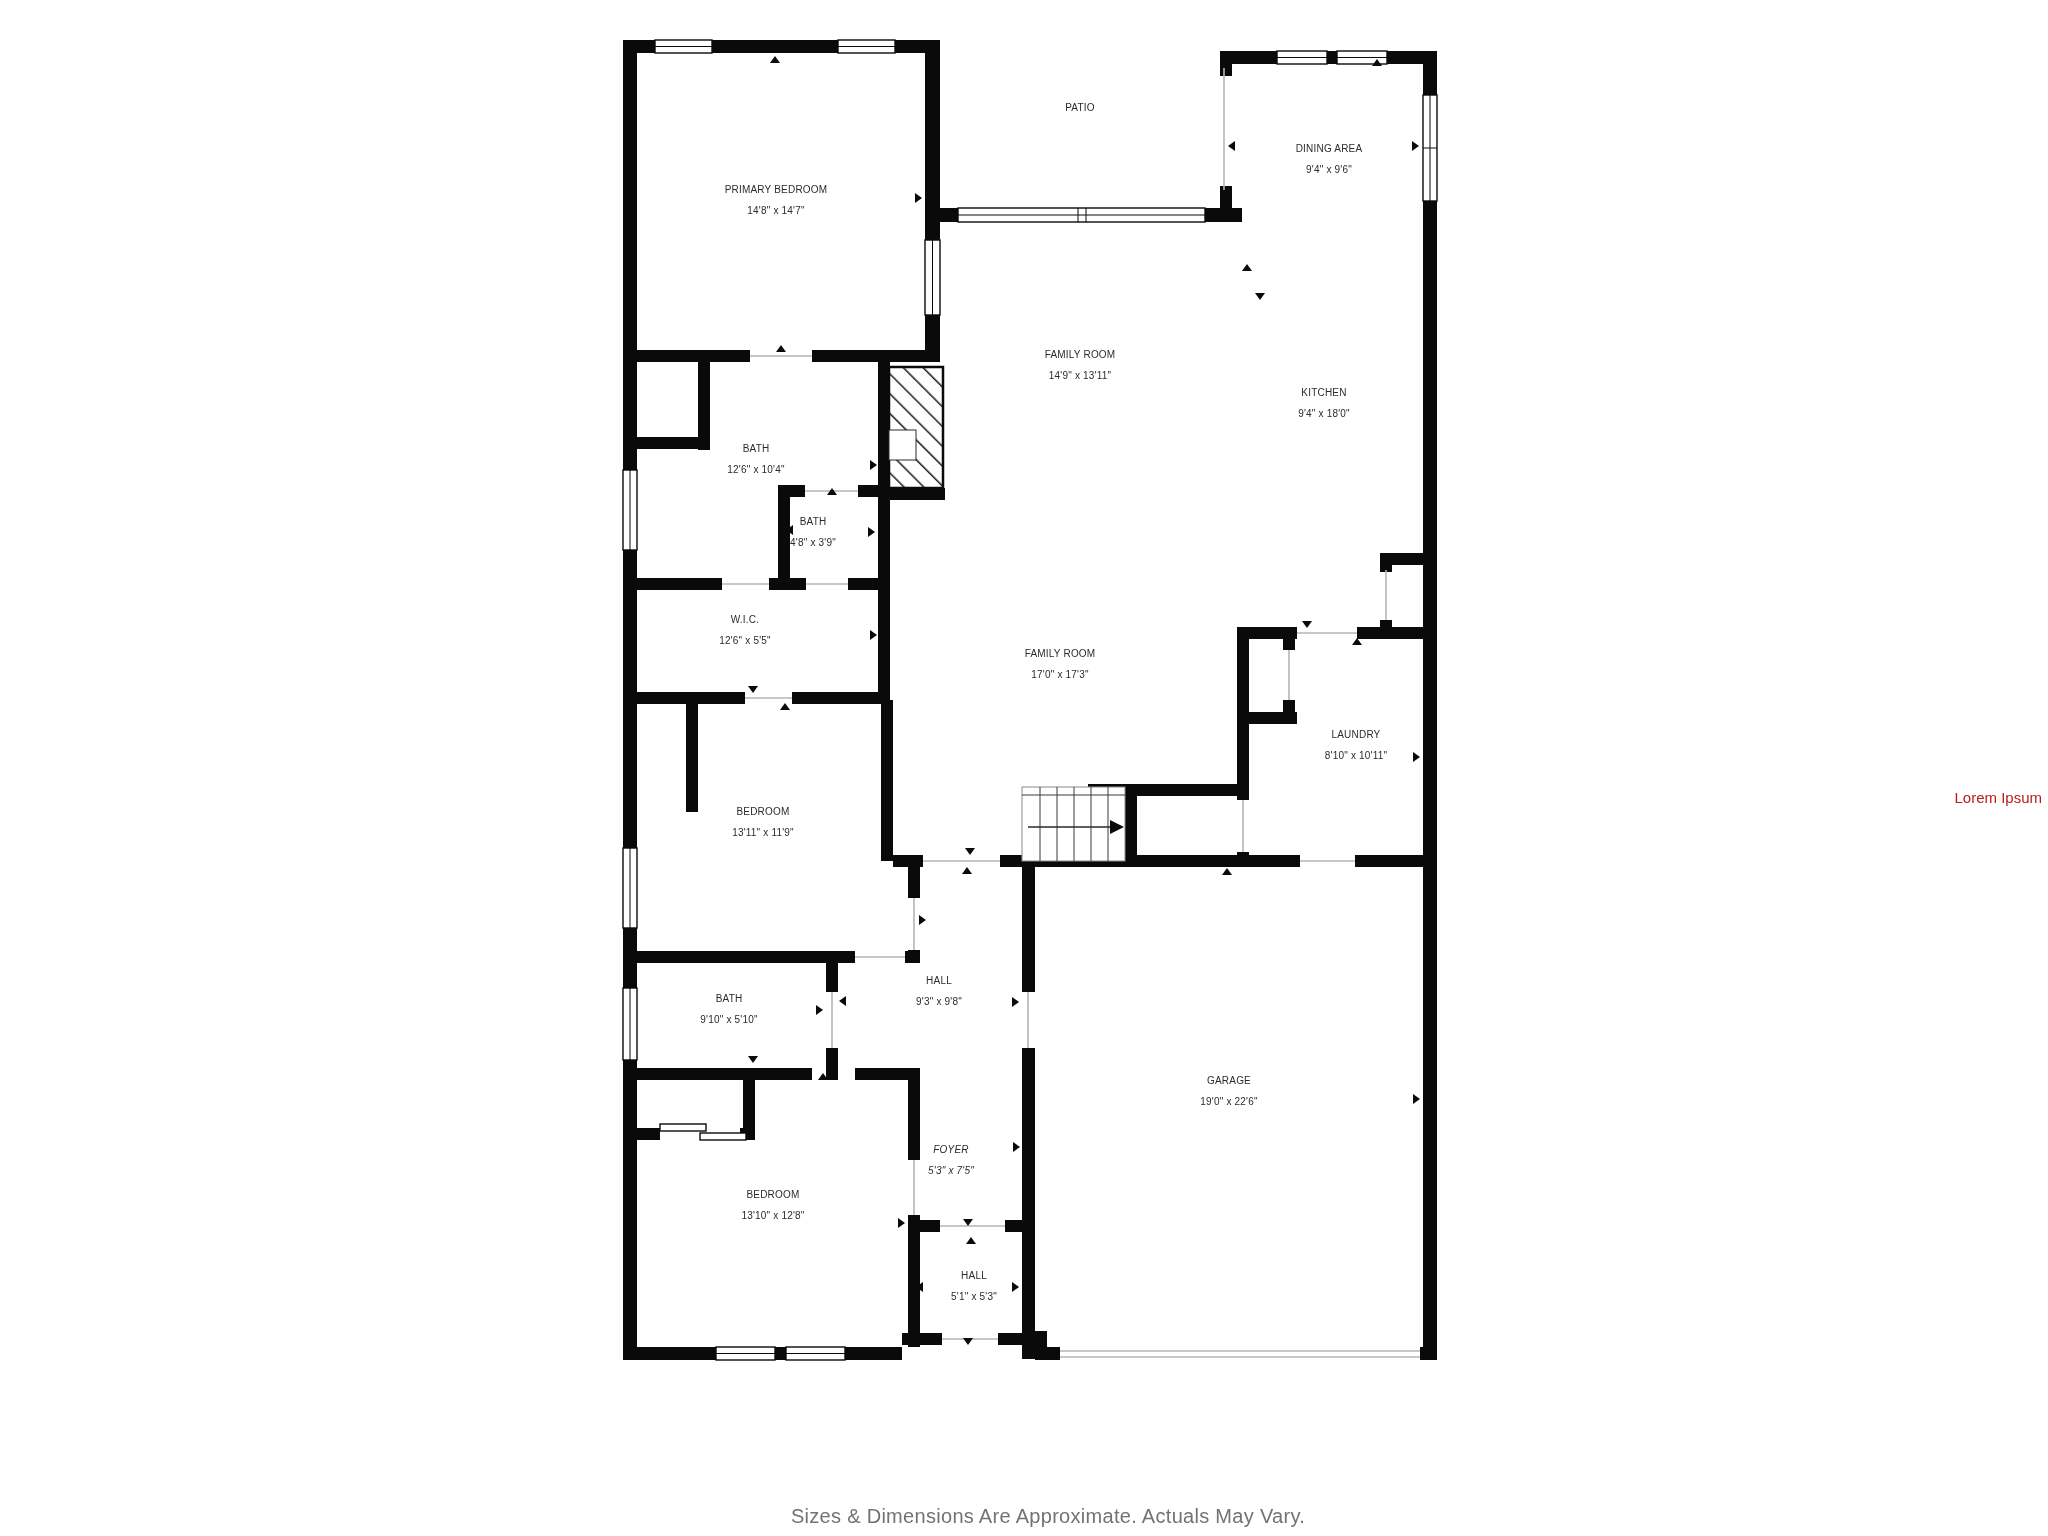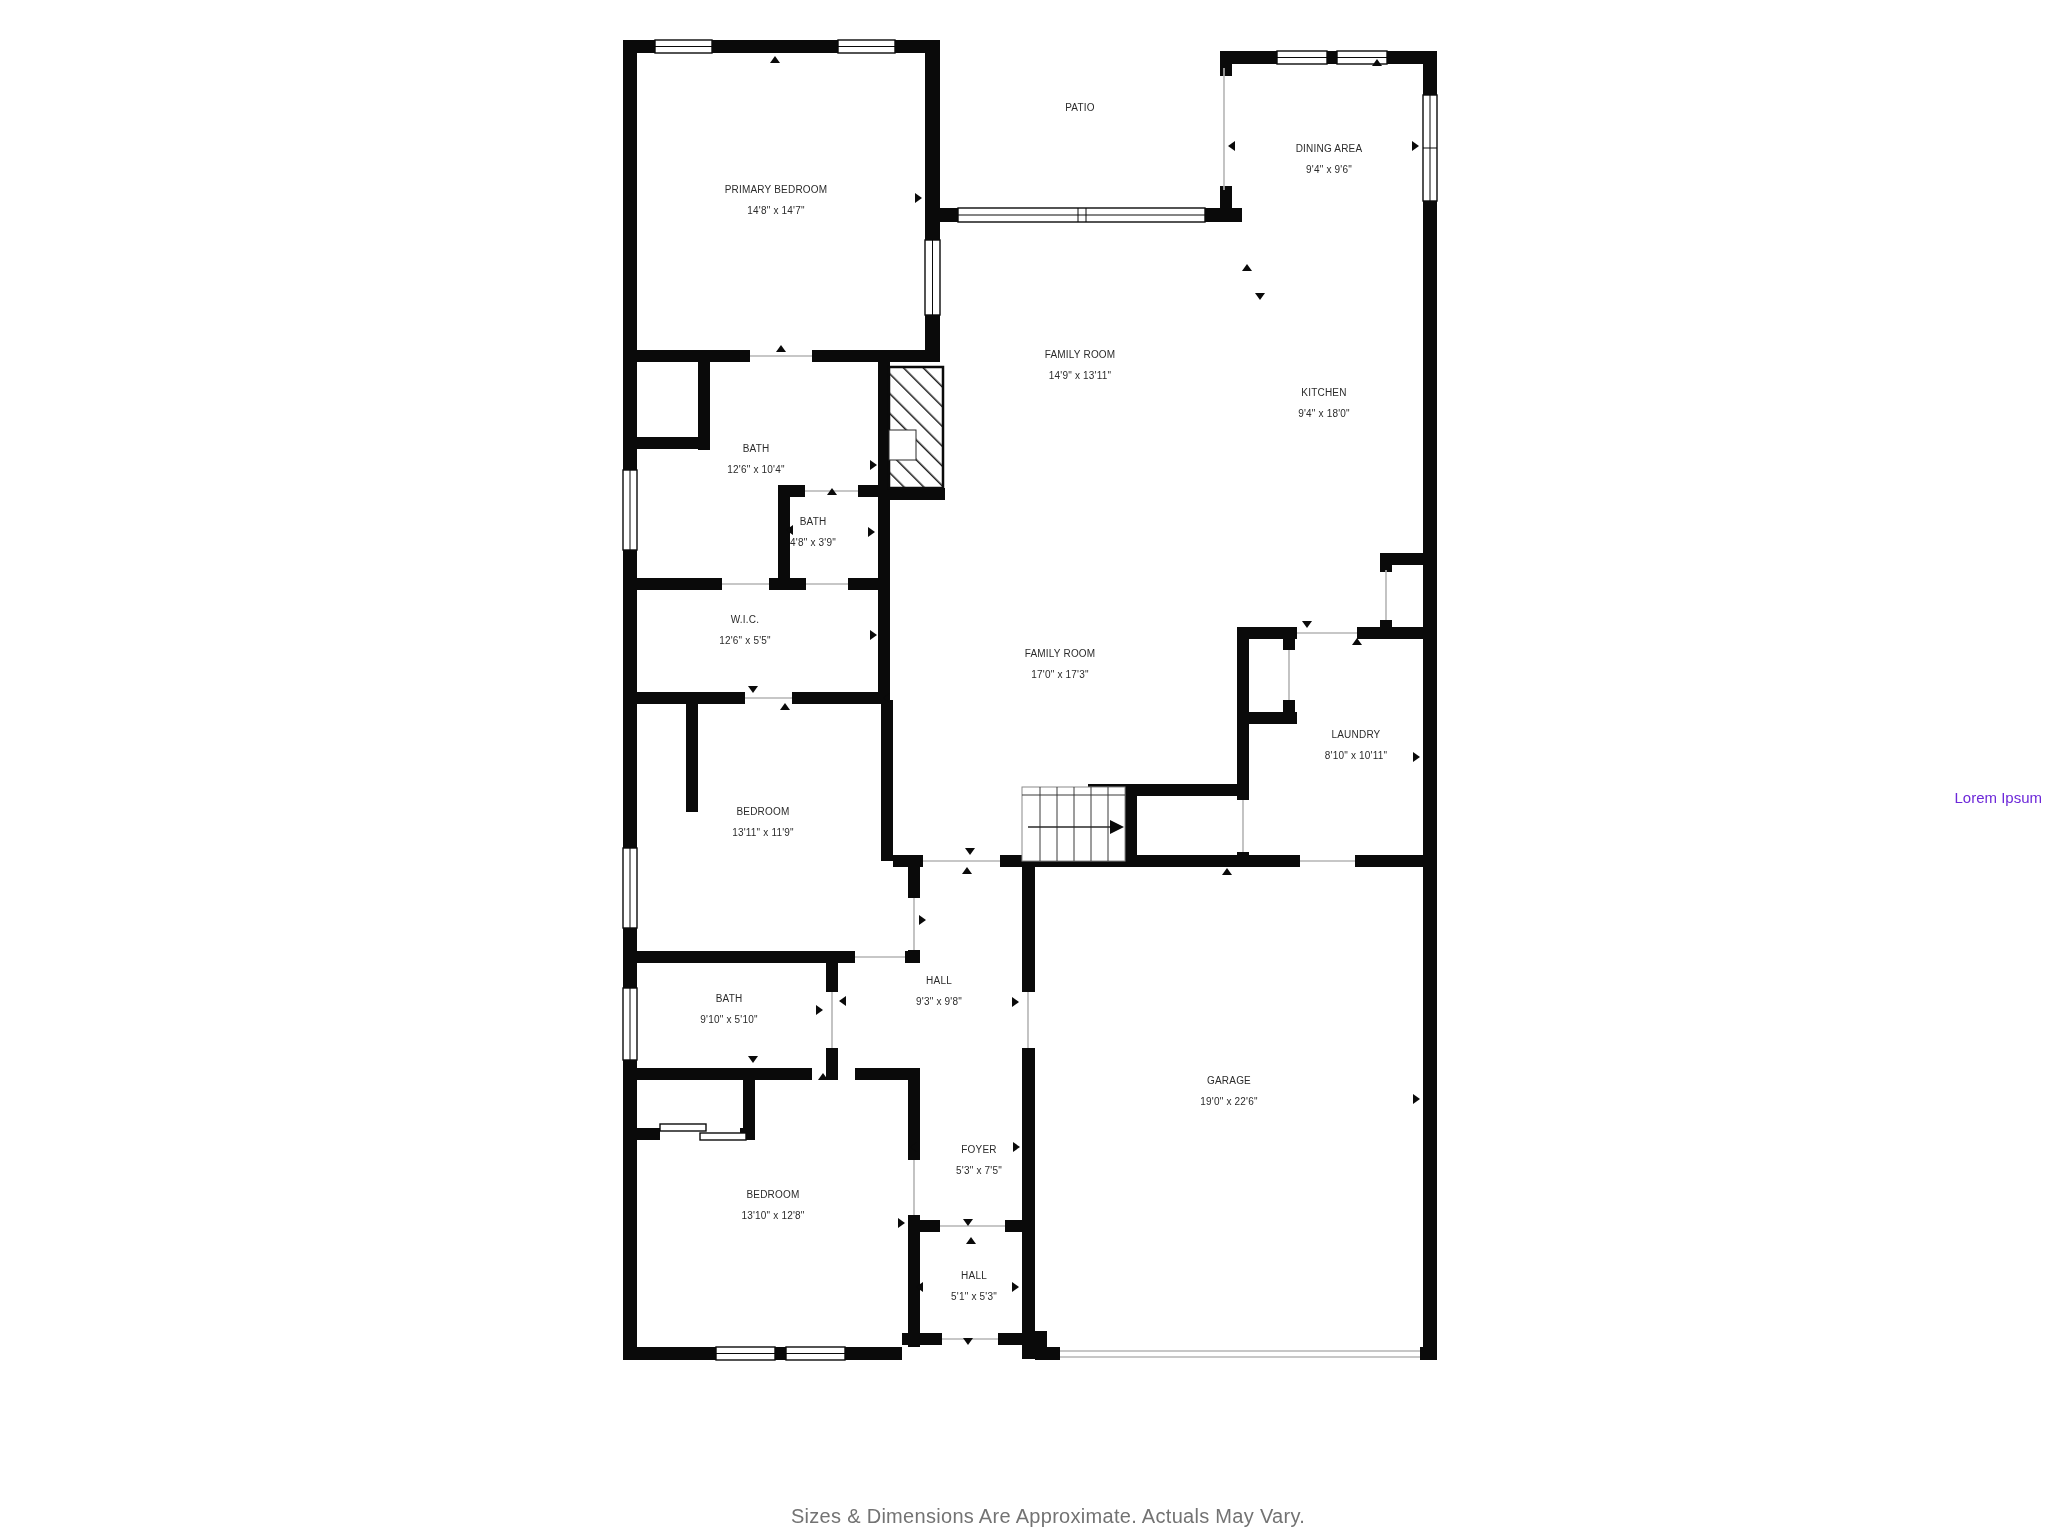--- a/index.html
+++ b/index.html
@@ -22,21 +22,21 @@
   .marker{fill:var(--wall-color);}
   .stairline{stroke:#3a3a3a;stroke-width:1;}
   .room-label{
     position:absolute;transform:translate(-50%,-50%);
     text-align:center;white-space:nowrap;
     font-size:10px;line-height:21px;letter-spacing:.2px;
     color:var(--text-color);
   }
   .watermark{
     position:absolute;right:6px;top:789px;
-    font-size:15px;color:#6d28d9;white-space:nowrap;margin-left:44px;
+    font-size:15px;color:#b91c1c;white-space:nowrap;margin-left:44px;
   }
   .footer-note{
     position:absolute;left:1048px;top:1516px;transform:translate(-50%,-50%);
     font-size:20px;color:#737373;white-space:nowrap;letter-spacing:.3px;
   }
 </style>
 </head>
 <body>
 
 <div style="position:absolute;inset:0;">
@@ -311,21 +311,21 @@
   <div>9'10" x 5'10"</div>
 </div>
 <div class="room-label" style="left:939px;top:991px;">
   <div>HALL</div>
   <div>9'3" x 9'8"</div>
 </div>
 <div class="room-label" style="left:1229px;top:1091px;">
   <div>GARAGE</div>
   <div>19'0" x 22'6"</div>
 </div>
-<div class="room-label" style="left:979px;top:1160px;">
+<div class="room-label" style="left:951px;top:1160px;font-style:italic;">
   <div>FOYER</div>
   <div>5'3" x 7'5"</div>
 </div>
 <div class="room-label" style="left:773px;top:1205px;">
   <div>BEDROOM</div>
   <div>13'10" x 12'8"</div>
 </div>
 <div class="room-label" style="left:974px;top:1286px;">
   <div>HALL</div>
   <div>5'1" x 5'3"</div>

